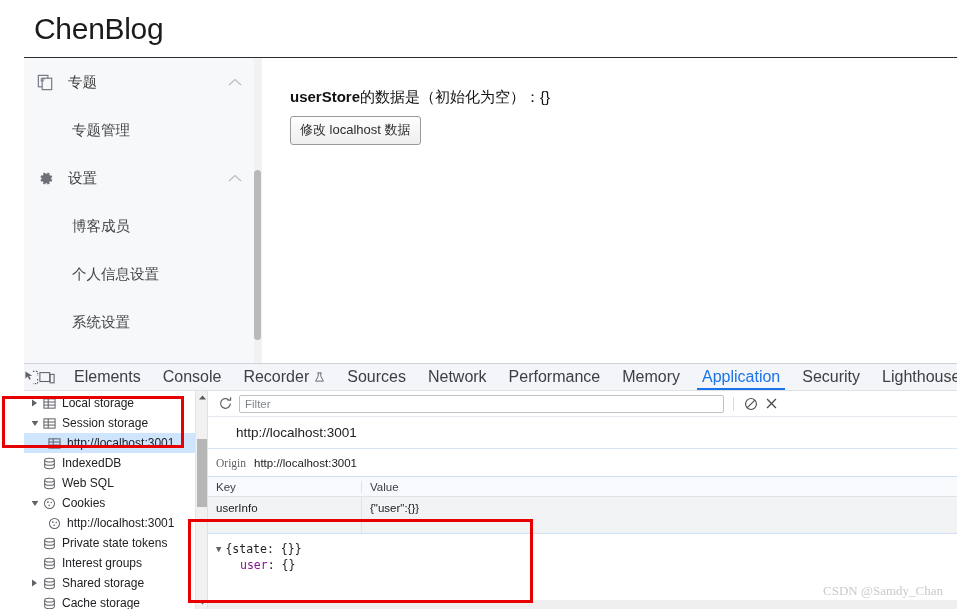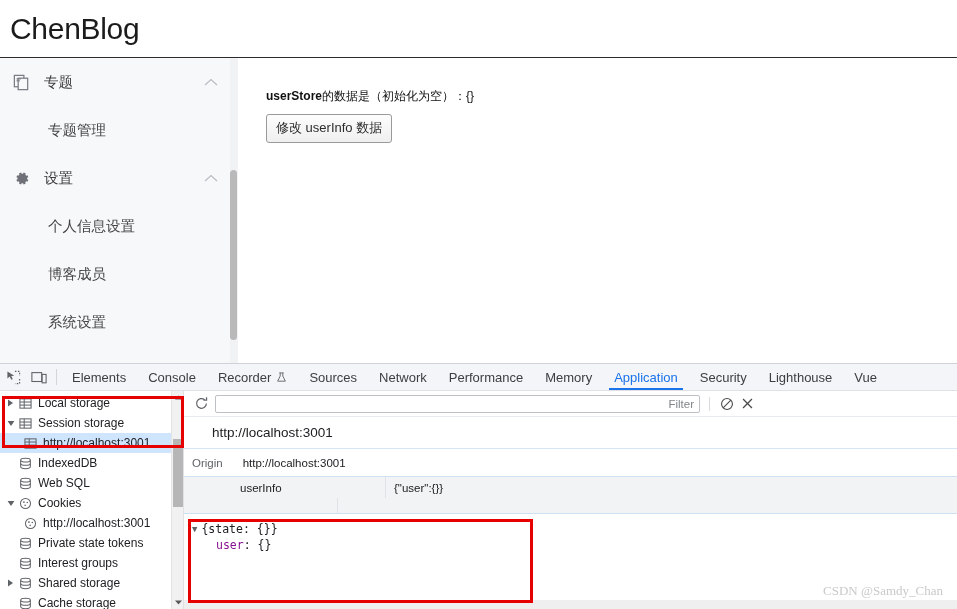--- a/index.html
+++ b/index.html
@@ -86,21 +86,21 @@
   }
 
   
   #app-content {
     flex: 1 1 auto;
     background: #ffffff;
     padding: 30px 0 0 28px;
     position: relative;
   }
   #store-line {
-    font-size: 12px;
+    font-size: 15px;
     color: #111;
     white-space: nowrap;
   }
   #store-line .strong {
     font-weight: bold;
   }
   #modify-store-button {
     margin-top: 9px;
     font-family: "Liberation Sans", sans-serif;
     font-size: 13px;
@@ -137,21 +137,21 @@
   }
   .dt-tool-icon svg { display: block; }
   .dt-sep {
     width: 1px;
     margin: 5px 4px 5px 4px;
     background: #d4d6da;
   }
   .dt-tab {
     display: flex; align-items: center;
     padding: 0 11px;
-    font-size: 13px;
+    font-size: 16px;
     color: #3c4043;
     cursor: pointer;
     position: relative;
     white-space: nowrap;
     text-align: center;
   }
   .dt-tab.active { color: #1a73e8; }
   .dt-tab.active::after {
     content: "";
     position: absolute;
@@ -256,21 +256,20 @@
     height: 18px;
     margin-left: 3px;
     border: 1px solid #bdc1c6;
     border-radius: 2px;
     font-size: 11.5px;
     font-family: "Liberation Sans", sans-serif;
     padding: 0 5px;
     color: #202124;
     background: #fff;
     outline: none;
-    text-align: right;
   }
   #filter-input::placeholder { color: #80868b; }
   .toolbar-divider {
     width: 1px; height: 14px; background: #d7dade; margin: 0 7px 0 9px;
   }
   .toolbar-btn {
     width: 20px; height: 20px;
     display: flex; align-items: center; justify-content: center;
     color: #4a4a4a; cursor: pointer;
   }
@@ -286,21 +285,21 @@
     border-bottom: 1px solid #d7e6f7;
   }
   #origin-meta-row {
     height: 28px;
     flex: 0 0 28px;
     display: flex; align-items: center;
     padding-left: 8px;
     font-size: 11.5px;
     border-bottom: 1px solid #cfe0f3;
   }
-  #origin-meta-row .meta-label { color: #5f6368; margin-right: 20px; }
+  #origin-meta-row .meta-label { color: #5f6368; margin-right: 8px; font-family: Liberation Serif, serif; }
   #origin-meta-row .meta-value { color: #202124; }
 
   
   #kv-table { flex: 0 0 auto; }
   .kv-head {
     height: 20px;
     display: flex; align-items: center;
     background: #f7f9fc;
     border-bottom: 1px solid #dfe3e8;
     font-size: 11.5px;
@@ -309,21 +308,21 @@
   .kv-head .kv-key { width: 154px; flex: 0 0 154px; padding-left: 8px; border-right: 1px solid #dfe3e8; }
   .kv-head .kv-val { flex: 1 1 auto; padding-left: 8px; }
   .kv-row {
     height: 21px;
     display: flex; align-items: center;
     font-size: 11.5px;
     color: #202124;
     background: #f1f3f4;
     cursor: pointer;
   }
-  .kv-row .kv-key { width: 154px; flex: 0 0 154px; padding-left: 8px; border-right: 1px solid #dfe3e8; height:100%; display:flex; align-items:center;margin-left:48px; }
+  .kv-row .kv-key { width: 154px; flex: 0 0 154px; padding-left: 8px; border-right: 1px solid #dfe3e8; height:100%; display:flex; align-items:center; }
   .kv-row .kv-val { flex: 1 1 auto; padding-left: 8px; height:100%; display:flex; align-items:center; }
   .kv-row-empty {
     height: 16px;
     display: flex;
     background: #f1f3f4;
     border-bottom: 1px solid #cfe0f3;
   }
   .kv-row-empty .kv-key { width: 154px; flex: 0 0 154px; border-right: 1px solid #dfe3e8; }
   .kv-row-empty .kv-val { flex: 1 1 auto; }
 
@@ -364,21 +363,21 @@
   #watermark {
     position: absolute;
     right: 14px; bottom: 10px;
     font-size: 13px;
     color: #c9c9c9;
     z-index: 50;
     user-select: none;
     font-family: Liberation Serif, serif;
   }
 
-  #page-root { position: relative; width: 957px; height: 609px; }
+  #page-root { position: relative; width: 957px; height: 609px; padding-left: 24px; }
 </style>
 </head>
 <body>
 
 <div id="page-root">
 
   <div id="app-header">
     <div id="app-title">ChenBlog</div>
   </div>
 
@@ -416,25 +415,25 @@
         </span>
         <span class="nav-label">设置</span>
         <span class="nav-chevron">
           <svg width="14" height="9" viewBox="0 0 14 9" fill="none" stroke="currentColor" stroke-width="1.2">
             <polyline points="1,7 7,1.6 13,7"></polyline>
           </svg>
         </span>
       </div>
 
       <div class="nav-sub-item">
+        <span class="nav-label">博客成员</span>
+      </div>
+
+      <div class="nav-sub-item">
         <span class="nav-label">个人信息设置</span>
-      </div>
-
-      <div class="nav-sub-item">
-        <span class="nav-label">博客成员</span>
       </div>
 
       <div class="nav-sub-item">
         <span class="nav-label">系统设置</span>
       </div>
 
       <div class="nav-group-item">
         <span class="nav-icon">
           <svg width="19" height="19" viewBox="0 0 20 20" fill="none" stroke="currentColor" stroke-width="1.3">
             <polyline points="3.5,5.3 16.5,5.3"></polyline>
@@ -450,21 +449,21 @@
 
       <div id="sidebar-scroll-track">
         <div id="sidebar-scroll-thumb"></div>
       </div>
     </div>
 
     <div id="app-content">
       <div id="store-line">
         <span class="strong">userStore</span><span>的数据是（初始化为空）：{}</span>
       </div>
-      <button id="modify-store-button">修改 userInfo 数据</button>
+      <button id="modify-store-button">修改 localhost 数据</button>
     </div>
   </div>
 
   <div id="devtools">
 
     <div id="devtools-tabbar">
       <div class="dt-tool-icon">
         <svg width="15" height="15" viewBox="0 0 16 16" fill="none" stroke="currentColor" stroke-width="1.2">
           <path d="M1.5 1.5 L1.5 9 L4 7 L5.6 10.5 L7.2 9.7 L5.6 6.4 L8.8 6.1 Z" fill="currentColor" stroke="none"></path>
           <path d="M9.5 1.5 L14.5 1.5 L14.5 6.5" stroke-dasharray="1.6 1.6"></path>
@@ -716,20 +715,24 @@
         </div>
 
         <div id="origin-title-row">http://localhost:3001</div>
 
         <div id="origin-meta-row">
           <span class="meta-label">Origin</span>
           <span class="meta-value">http://localhost:3001</span>
         </div>
 
         <div id="kv-table">
+          <div class="kv-head">
+            <div class="kv-key">Key</div>
+            <div class="kv-val">Value</div>
+          </div>
           <div class="kv-row">
             <div class="kv-key">userInfo</div>
             <div class="kv-val">{"user":{}}</div>
           </div>
           <div class="kv-row-empty">
             <div class="kv-key"></div>
             <div class="kv-val"></div>
           </div>
         </div>
 

